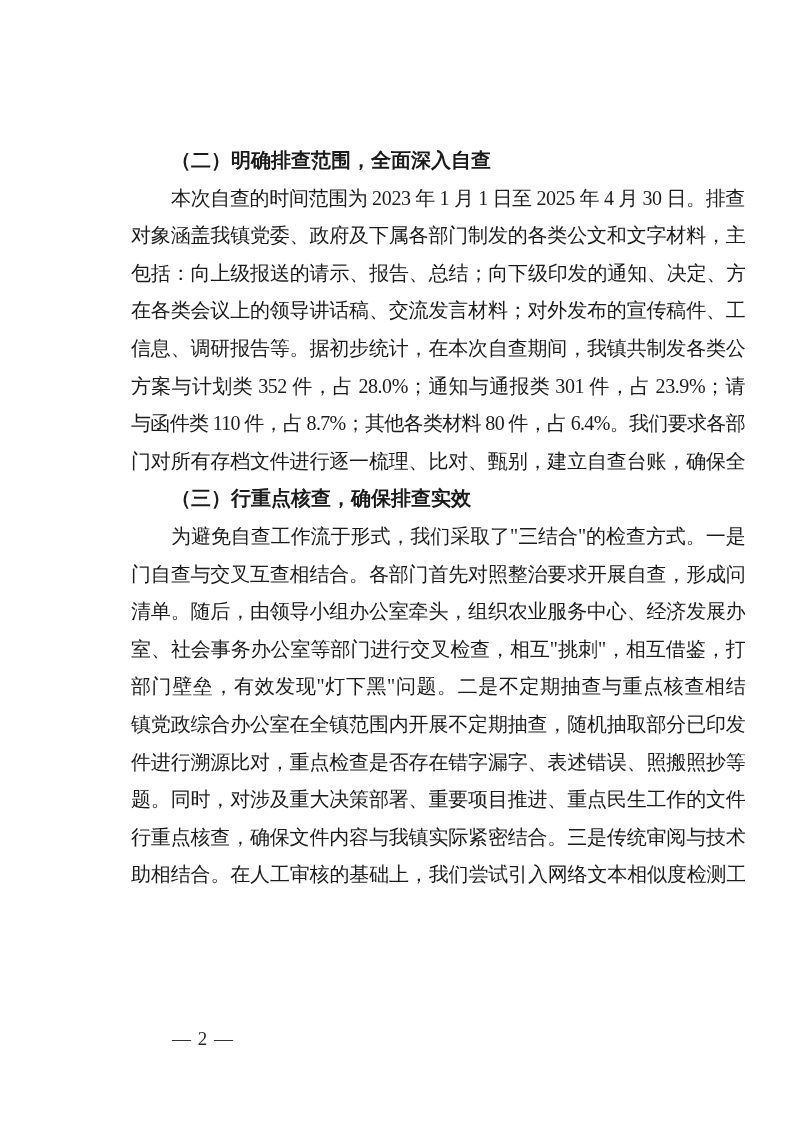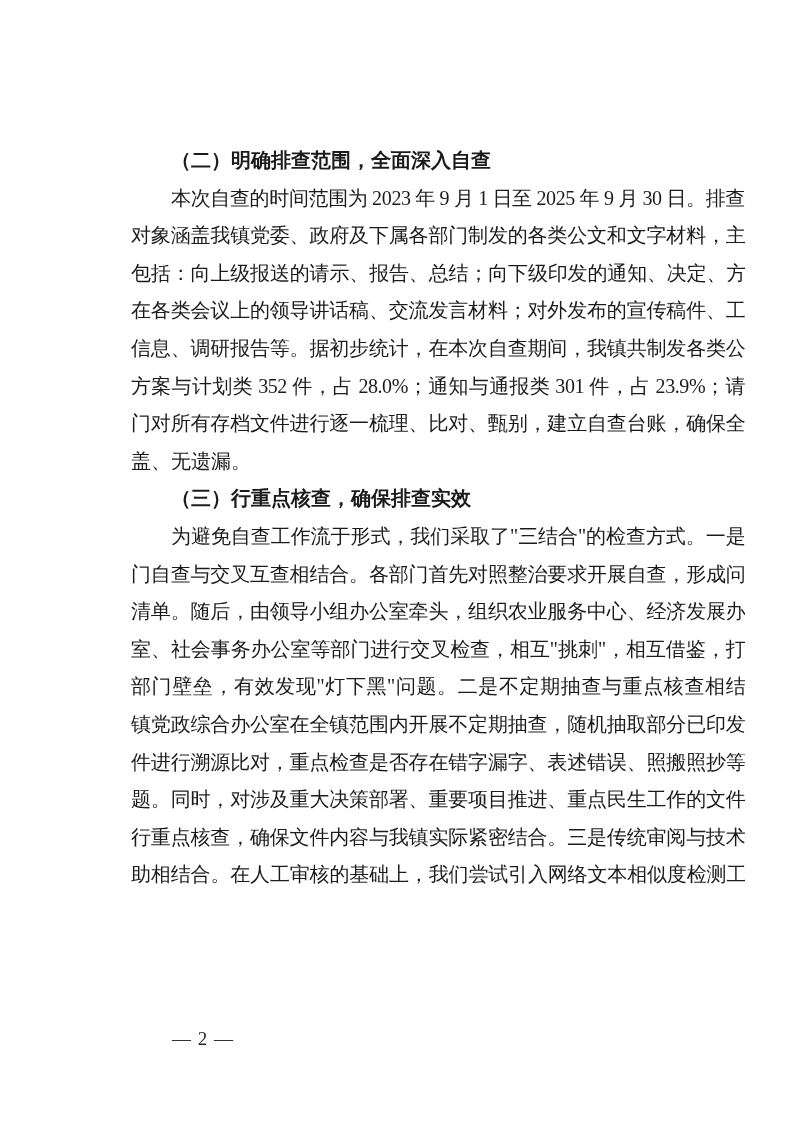--- a/index.html
+++ b/index.html
@@ -53,28 +53,28 @@
     letter-spacing: 1px;
     color: #2a2a2a;
   }
 </style>
 </head>
 <body>
 
 <div class="page">
   <div class="content">
       <div class="line heading">（二）明确排查范围，全面深入自查</div>
-      <div class="line full indent" style="letter-spacing: -0.36px;">本次自查的时间范围为 2023 年 9 月 1 日至 2025 年 9 月 30 日。排查</div>
+      <div class="line full indent" style="letter-spacing: -0.36px;">本次自查的时间范围为 2023 年 1 月 1 日至 2025 年 4 月 30 日。排查</div>
       <div class="line full" style="letter-spacing: -0.81px;">对象涵盖我镇党委、政府及下属各部门制发的各类公文和文字材料，主要</div>
       <div class="line full" style="letter-spacing: -1.39px;">包括：向上级报送的请示、报告、总结；向下级印发的通知、决定、方案；</div>
       <div class="line full" style="letter-spacing: -0.81px;">在各类会议上的领导讲话稿、交流发言材料；对外发布的宣传稿件、工作</div>
       <div class="line full" style="letter-spacing: -0.81px;">信息、调研报告等。据初步统计，在本次自查期间，我镇共制发各类公文</div>
       <div class="line full" style="letter-spacing: -0.43px;">方案与计划类 352 件，占 28.0%；通知与通报类 301 件，占 23.9%；请示</div>
+      <div class="line full" style="letter-spacing: -0.67px;">与函件类 110 件，占 8.7%；其他各类材料 80 件，占 6.4%。我们要求各部</div>
       <div class="line full" style="letter-spacing: -0.81px;">门对所有存档文件进行逐一梳理、比对、甄别，建立自查台账，确保全覆</div>
-      <div class="line">盖、无遗漏。</div>
       <div class="line heading">（三）行重点核查，确保排查实效</div>
       <div class="line full indent" style="letter-spacing: -0.71px;">为避免自查工作流于形式，我们采取了"三结合"的检查方式。一是部</div>
       <div class="line full" style="letter-spacing: -0.81px;">门自查与交叉互查相结合。各部门首先对照整治要求开展自查，形成问题</div>
       <div class="line full" style="letter-spacing: -0.81px;">清单。随后，由领导小组办公室牵头，组织农业服务中心、经济发展办公</div>
       <div class="line full" style="letter-spacing: -0.67px;">室、社会事务办公室等部门进行交叉检查，相互"挑刺"，相互借鉴，打破</div>
       <div class="line full" style="letter-spacing: -0.67px;">部门壁垒，有效发现"灯下黑"问题。二是不定期抽查与重点核查相结合。</div>
       <div class="line full" style="letter-spacing: -0.81px;">镇党政综合办公室在全镇范围内开展不定期抽查，随机抽取部分已印发文</div>
       <div class="line full" style="letter-spacing: -0.81px;">件进行溯源比对，重点检查是否存在错字漏字、表述错误、照搬照抄等问</div>
       <div class="line full" style="letter-spacing: -0.81px;">题。同时，对涉及重大决策部署、重要项目推进、重点民生工作的文件进</div>
       <div class="line full" style="letter-spacing: -0.81px;">行重点核查，确保文件内容与我镇实际紧密结合。三是传统审阅与技术辅</div>

